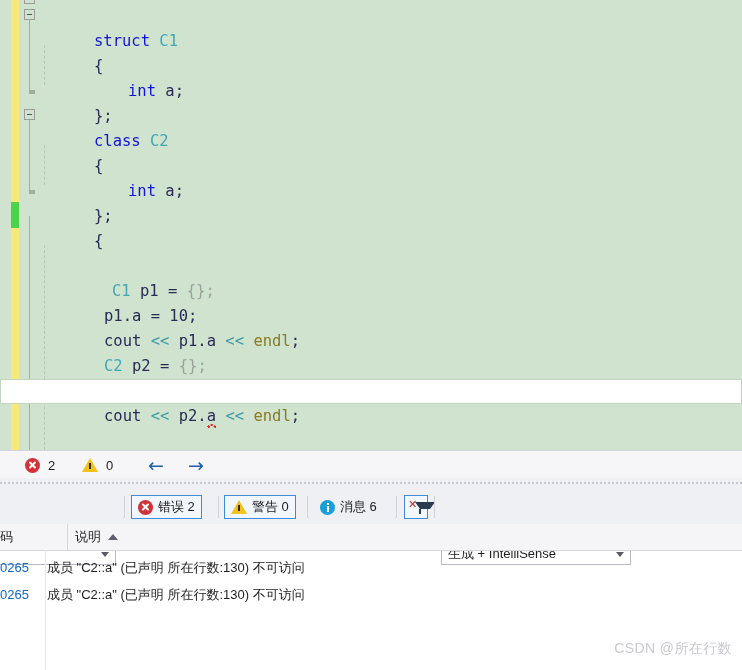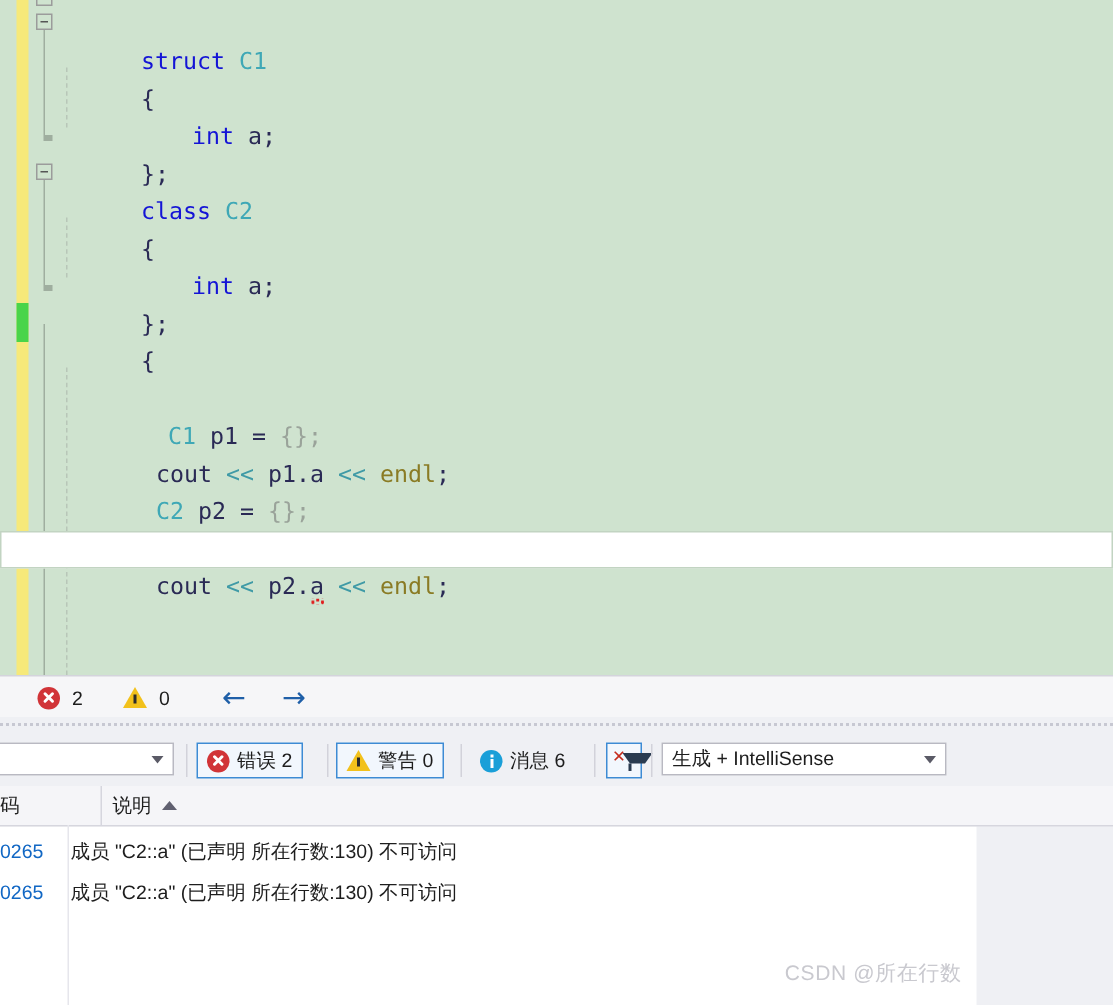--- a/index.html
+++ b/index.html
@@ -118,31 +118,31 @@
     position:absolute;left:0;top:478px;width:742px;height:12px;
     background:#eff0f4;
   }
   #splitter .grip{
     position:absolute;left:0;top:4px;width:742px;height:4px;
     background-image:radial-gradient(circle at 1px 1px,#c7c8d2 1px,transparent 1.2px);
     background-size:4px 4px;
   }
   
   #errlist{
-    position:absolute;left:0;top:490px;width:651px;height:180px;
+    position:absolute;left:0;top:490px;width:742px;height:180px;
     background:#ffffff;
   }
   #el-toolbar{
     position:absolute;left:0;top:0;width:742px;height:34px;
     background:#eff0f4;border-bottom:1px solid #dcdce2;
   }
   .combo{
     position:absolute;height:22px;background:#fff;border:1px solid #b9b9c2;
     box-sizing:border-box;display:flex;align-items:center;
-    font-size:13px;color:#1d1d1d;padding:0 6px;
+    font-size:13px;color:#1d1d1d;padding:0 6px;margin-top:48px;
   }
   .combo .caret{
     position:absolute;right:6px;top:8px;width:0;height:0;
     border-left:4px solid transparent;border-right:4px solid transparent;
     border-top:5px solid #5a5a66;
   }
   .tbtn{
     position:absolute;height:24px;display:flex;align-items:center;gap:5px;
     font-size:13px;color:#1d1d1d;padding:0 6px;box-sizing:border-box;
     background:transparent;border:1px solid transparent;
@@ -258,20 +258,23 @@
     <div class="ln">
       <span class="op">{</span>
     </div>
 
     <div class="ln"><span></span></div>
 
     <div class="ln">
       <span style="padding-left:18px"><span class="typ">C1</span> <span class="id">p1</span> <span class="op">=</span> <span class="punc">{};</span></span>
     </div>
 
+    <div class="ln">
+      <span style="padding-left:10px"><span class="id">p1.a = </span><span class="num">10;</span></span>
+    </div>
 
     <div class="ln">
       <span style="padding-left:10px"><span class="std">cout</span> <span class="op2">&lt;&lt;</span> <span class="id">p1.a</span> <span class="op2">&lt;&lt;</span> <span class="mac">endl</span><span class="op">;</span></span>
     </div>
 
     <div class="ln">
       <span style="padding-left:10px"><span class="typ">C2</span> <span class="id">p2</span> <span class="op">=</span> <span class="punc">{};</span></span>
     </div>
 
     <div class="ln">

